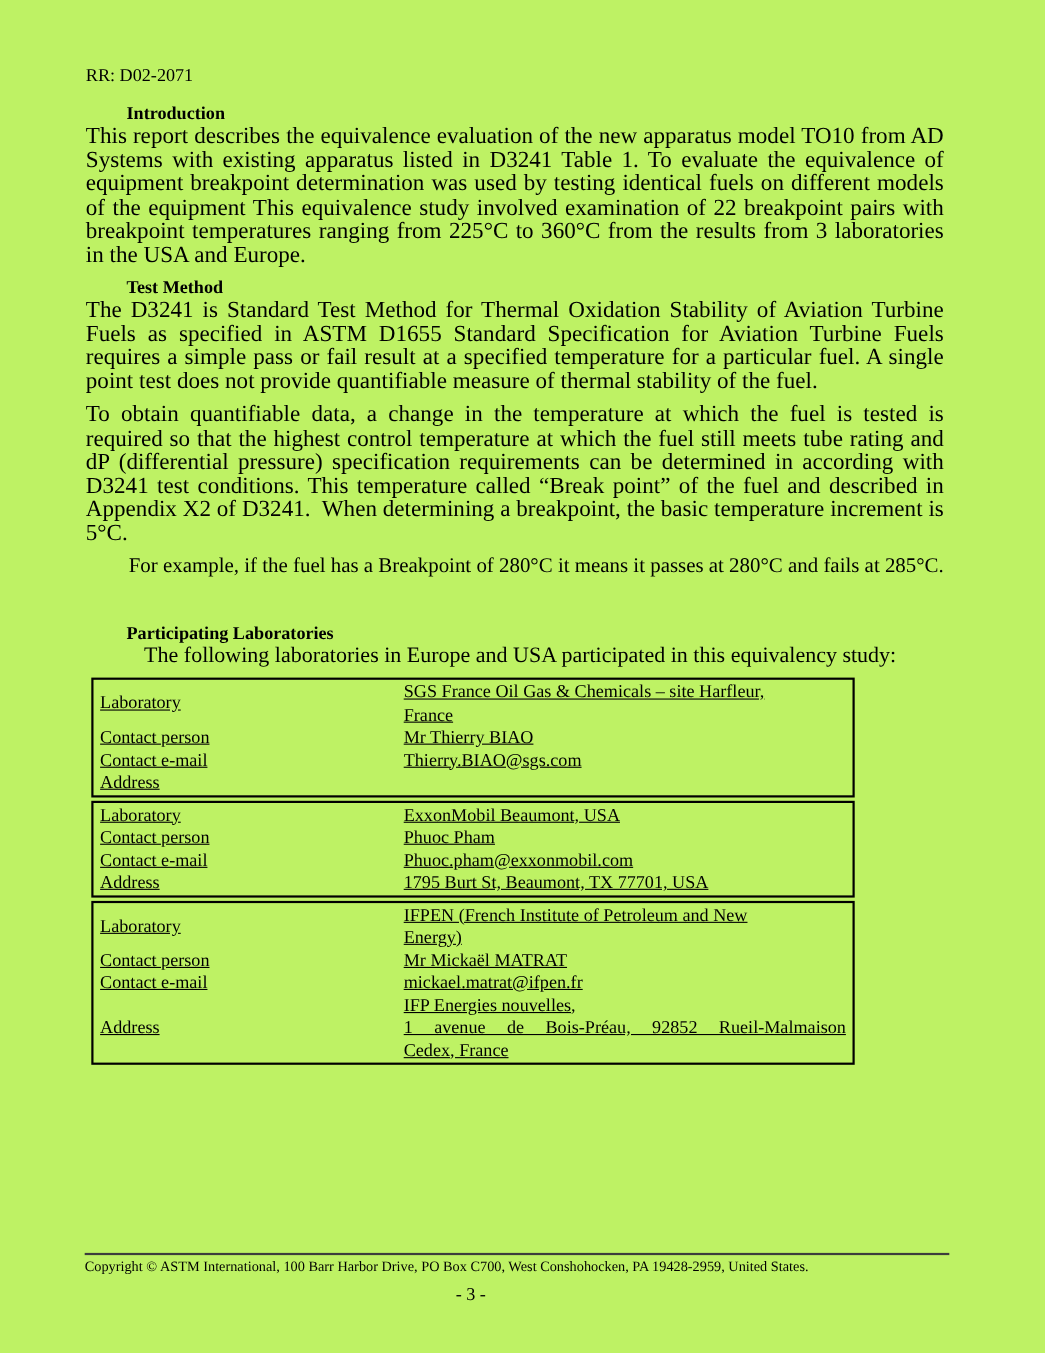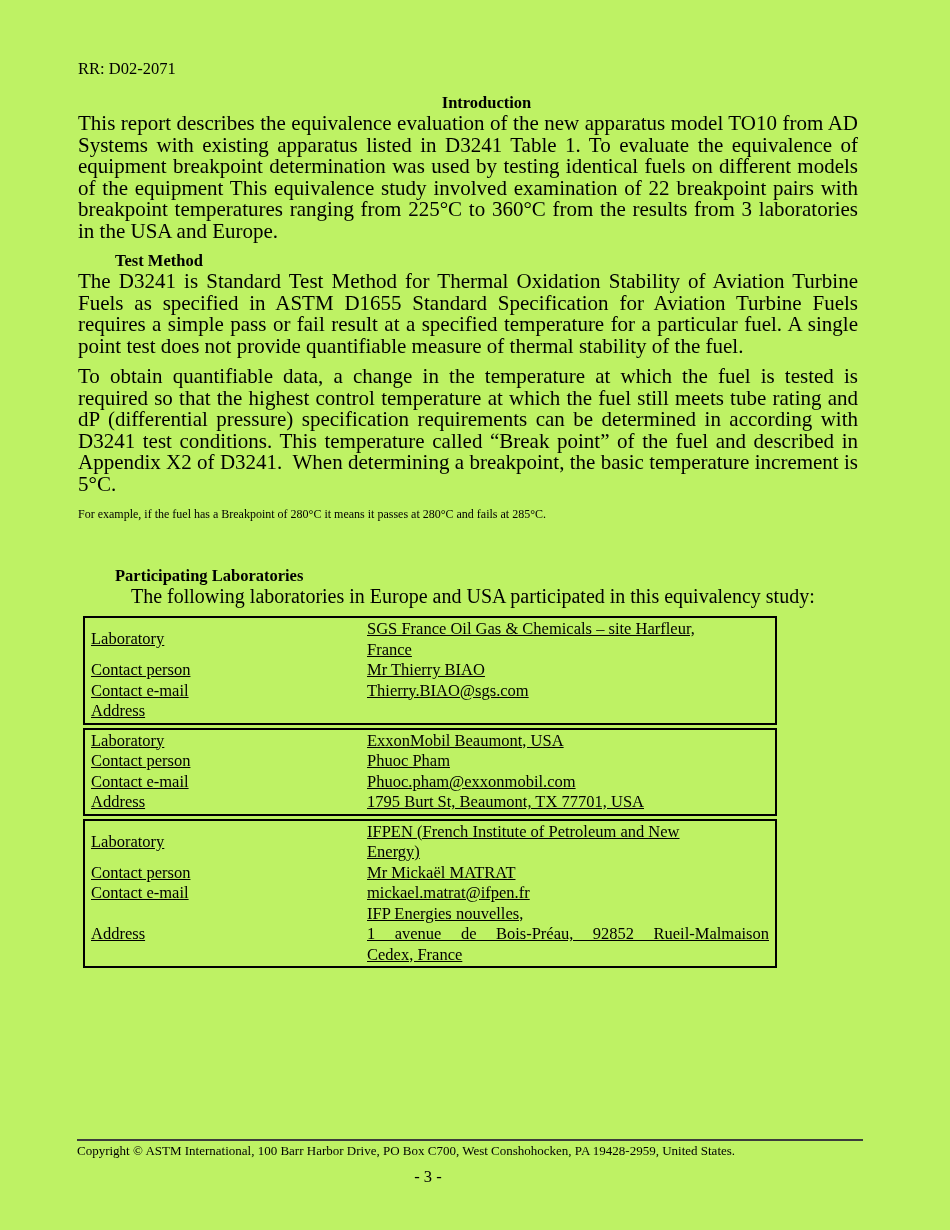--- a/index.html
+++ b/index.html
@@ -25,34 +25,34 @@
   .report-id {
     font-size: 16.5px;
     line-height: 21px;
   }
   .sec-heading {
     font-weight: bold;
     font-size: 16.5px;
     line-height: 21px;
     margin-left: 37px;
   }
-  .h-intro   { margin-top: 13px; text-align: center; }
+  .h-intro   { margin-top: 13px; }
   .h-testm   { margin-top: 8px; }
   .h-labs    { margin-top: 39px; }
   .para {
     font-size: 21px;
     line-height: 21.5px;
     text-align: justify;
     margin: 0;
   }
   .para + .para { margin-top: 9px; }
   .para-single {
-    font-size: 12px;
+    font-size: 19px;
     line-height: 21.5px;
-    text-align: left;
+    text-align: right;
     margin-top: 9px;
   }
   .labs-intro {
     font-size: 20px;
     line-height: 21.5px;
     padding-left: 53px;
   }
   .labs-table {
     margin-top: 9px;
     margin-left: 5px;

